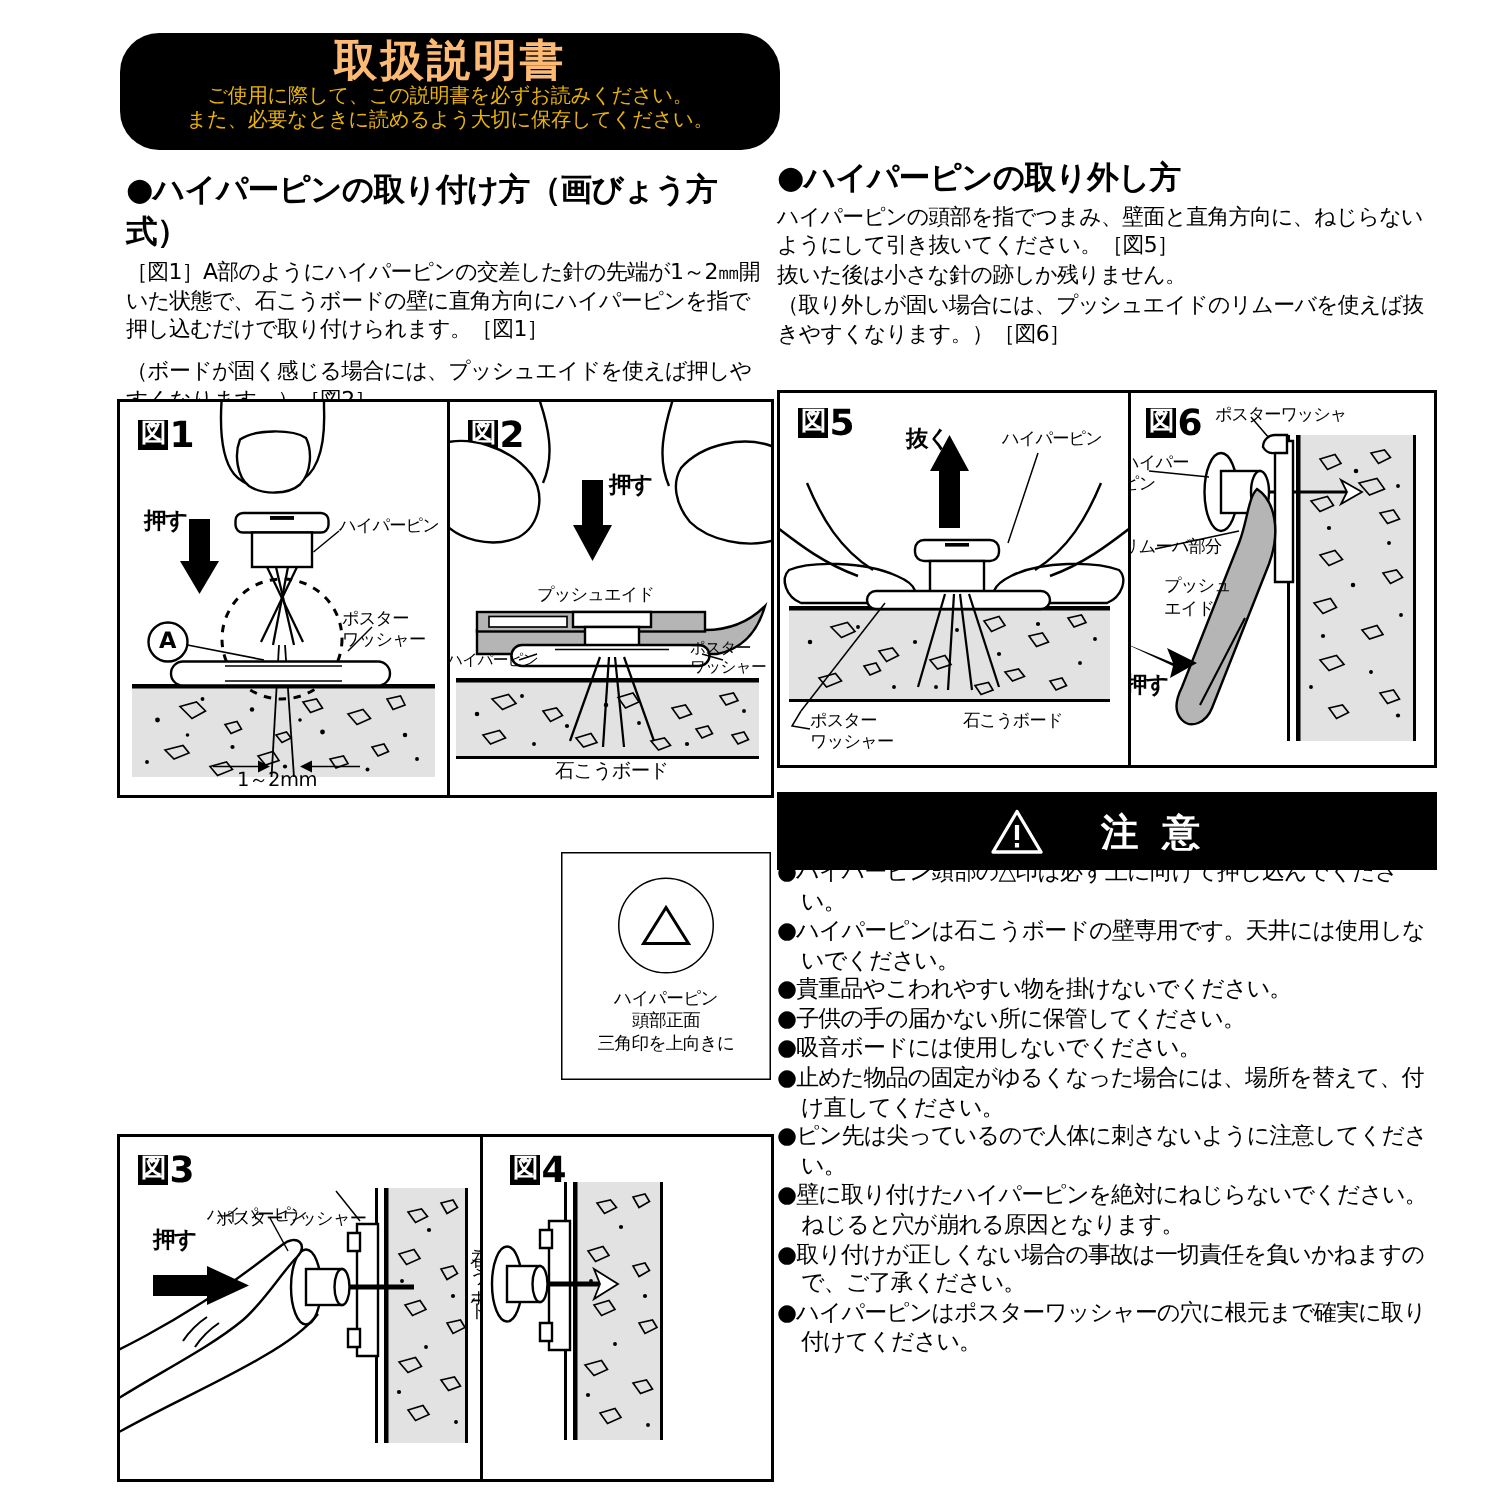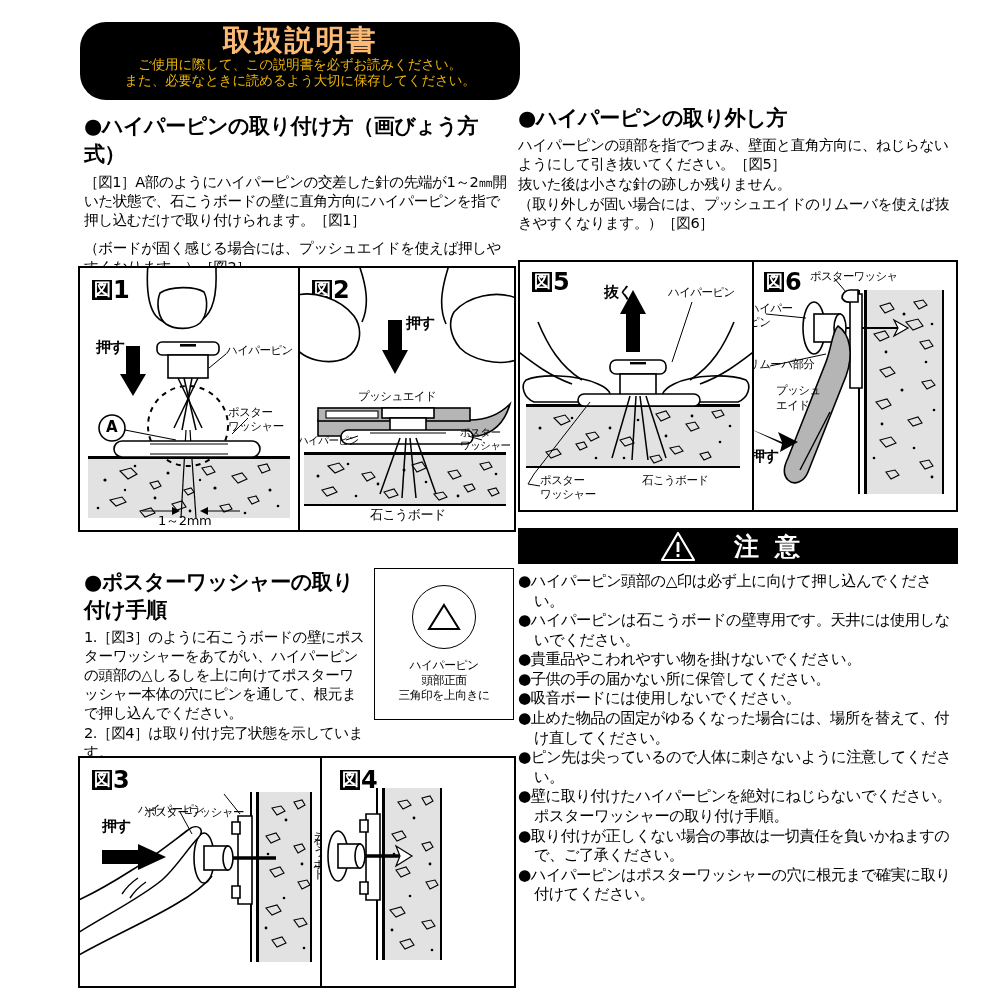--- a/index.html
+++ b/index.html
@@ -58,21 +58,21 @@
   }
   .figlabel .num{font-size:24px;line-height:1;font-weight:bold;}
 
   .lbl{position:absolute;font-size:11.5px;line-height:1.15;letter-spacing:-0.6px;white-space:nowrap;}
   .lbl.sm{font-size:10.5px;}
   .lbl.big{font-size:15px;font-weight:bold;letter-spacing:-1px;}
   .lbl.vert{writing-mode:vertical-rl;white-space:nowrap;letter-spacing:-1px;}
 
   
   .caution-bar{
-    position:absolute;left:518px;top:528px;width:440px;height:36px;background:#000;
+    position:absolute;left:518px;top:528px;width:440px;height:52px;background:#000;
     display:flex;align-items:center;justify-content:center;gap:38px;
   }
   .caution-bar .ctext{color:#fff;font-size:25px;font-weight:bold;letter-spacing:16px;}
   .caution-list{position:absolute;left:518px;top:572px;width:442px;}
   .ci{
     font-size:15.3px;line-height:1.28;letter-spacing:-0.55px;
     padding-left:16px;text-indent:-16px;margin-bottom:0px;
   }
 
   
@@ -451,25 +451,20 @@
       <div class="lbl" style="left:56px;top:8px;letter-spacing:-0.8px;">ポスターワッシャ</div>
       <div class="lbl" style="left:-6px;top:40px;">ハイパー</div>
       <div class="lbl" style="left:-6px;top:54px;">ピン</div>
       <div class="lbl" style="left:-6px;top:96px;">リムーバ部分</div>
       <div class="lbl" style="left:22px;top:122px;">プッシュ</div>
       <div class="lbl" style="left:22px;top:137px;">エイド</div>
       <div class="lbl big" style="left:-4px;top:186px;">押す</div>
     </div>
   </div>
 
-  <div style="position:absolute;left:84px;top:568px;width:282px;">
-    <p class="sec-head">●ポスターワッシャーの取り付け手順</p>
-    <p class="body-txt" style="margin-top:4px">1.［図3］のように石こうボードの壁にポスターワッシャーをあてがい、ハイパーピンの頭部の△しるしを上に向けてポスターワッシャー本体の穴にピンを通して、根元まで押し込んでください。</p>
-    <p class="body-txt" style="margin-top:1px">2.［図4］は取り付け完了状態を示しています。</p>
-  </div>
 
   <div class="tri-box">
     <div class="tri-circle">
       <svg width="34" height="30" viewBox="0 0 34 30">
         <path d="M17 3 L32 27 L2 27 Z" fill="none" stroke="#000" stroke-width="2"></path>
       </svg>
     </div>
     <div class="tri-cap">ハイパーピン</div>
     <div class="tri-cap" style="margin-top:0">頭部正面</div>
     <div class="tri-cap" style="margin-top:0">三角印を上向きに</div>
@@ -608,18 +603,18 @@
   </div>
 
   <div class="caution-list">
     <div class="ci">●ハイパーピン頭部の△印は必ず上に向けて押し込んでください。</div>
     <div class="ci">●ハイパーピンは石こうボードの壁専用です。天井には使用しないでください。</div>
     <div class="ci">●貴重品やこわれやすい物を掛けないでください。</div>
     <div class="ci">●子供の手の届かない所に保管してください。</div>
     <div class="ci">●吸音ボードには使用しないでください。</div>
     <div class="ci">●止めた物品の固定がゆるくなった場合には、場所を替えて、付け直してください。</div>
     <div class="ci">●ピン先は尖っているので人体に刺さないように注意してください。</div>
-    <div class="ci">●壁に取り付けたハイパーピンを絶対にねじらないでください。ポスターワッシャーの取り付け手順。</div>
+    <div class="ci">●壁に取り付けたハイパーピンを絶対にねじらないでください。ねじると穴が崩れる原因となります。</div>
     <div class="ci">●取り付けが正しくない場合の事故は一切責任を負いかねますので、ご了承ください。</div>
     <div class="ci">●ハイパーピンはポスターワッシャーの穴に根元まで確実に取り付けてください。</div>
   </div>
 
 </div>
 
 </body></html>

